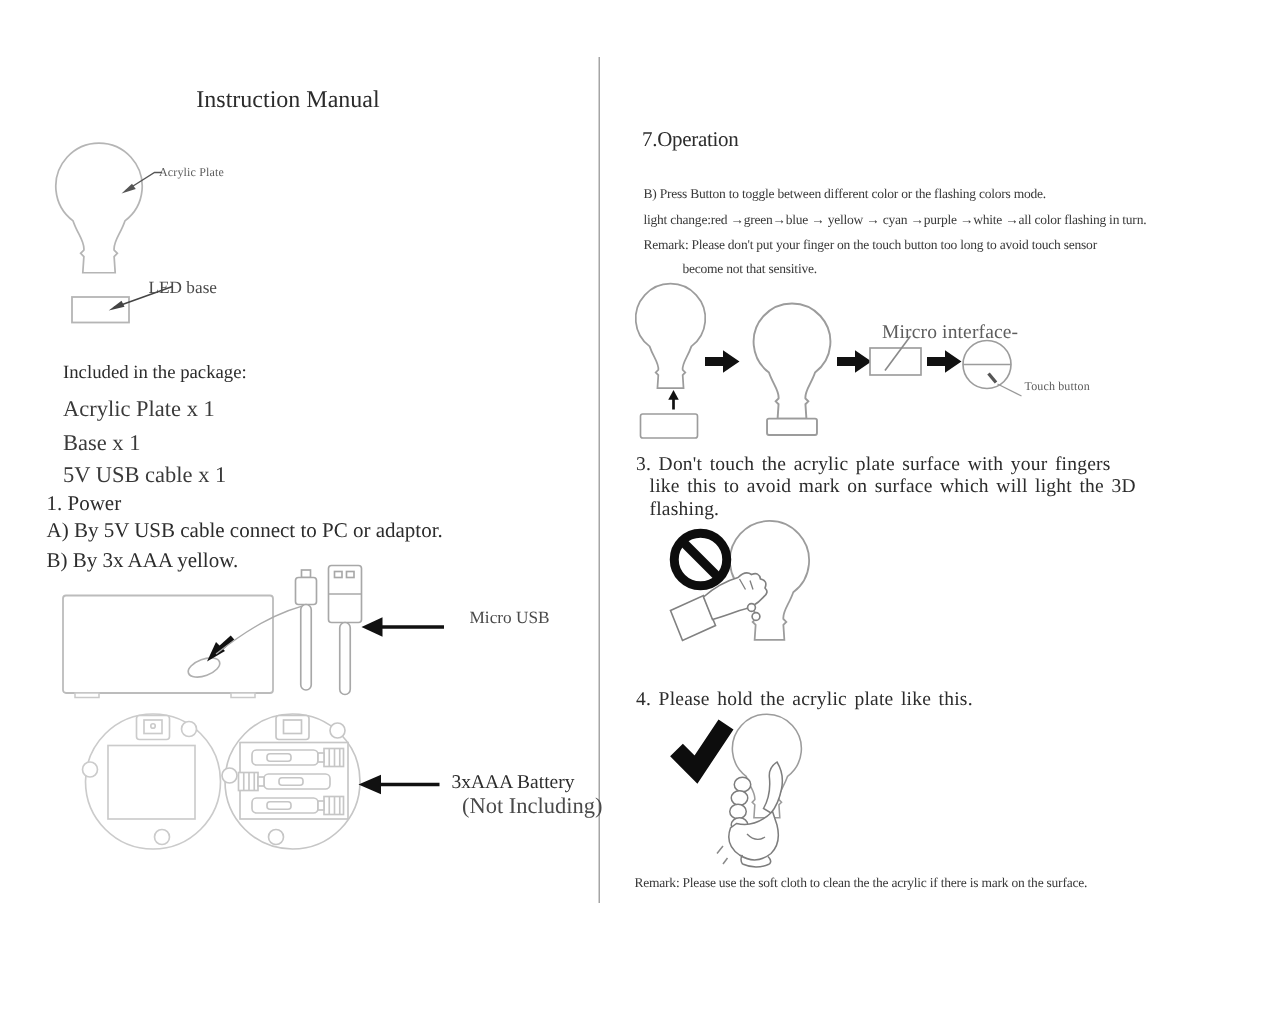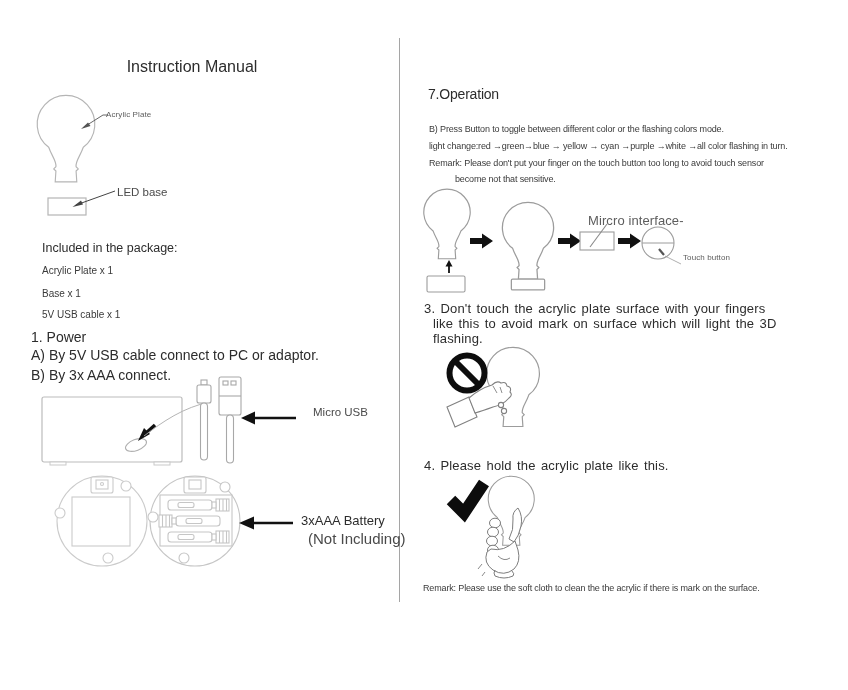--- a/index.html
+++ b/index.html
@@ -1,24 +1,24 @@
 <!DOCTYPE html>
 <html><head>
 <meta charset="utf-8">
 <style>
   html,body{margin:0;padding:0;background:#fff}
   .page{position:relative;width:848px;height:690px;background:#ffffff;overflow:hidden;
-        font-family:Liberation Sans, sans-serif;color:#3a3a3a}
+        font-family:Liberation Serif, serif;color:#3a3a3a}
   .t{position:absolute;white-space:nowrap;line-height:1.15}
   .f75{font-size:13px;letter-spacing:.1px}
   .f8{font-size:8px;letter-spacing:.1px}
   .f9{font-size:9px;letter-spacing:-.15px}
   .f95{font-size:15px}
   .f11{font-size:11.5px}
-  .f12{font-size:10px}
+  .f12{font-size:15px}
   .f125{font-size:12.5px}
   .f13{font-size:13px}
   .f14{font-size:14px}
   .f16{font-size:16px}
   .dark{color:#2c2c2c}
   .mid{color:#4a4a4a}
   .soft{color:#5d5d5d}
   .s3line{word-spacing:1.6px;letter-spacing:.15px}
   .divider{position:absolute;left:399px;top:38px;width:1px;height:564px;background:#a5a5a5}
   svg{position:absolute;overflow:visible}
@@ -43,30 +43,30 @@
     <g transform="translate(10,6) scale(0.72)">
       <use href="#bulb" fill="#ffffff" stroke="#b5b5b5" stroke-width="1.6"></use>
     </g>
     <path d="M88,27 H83 L64,39" stroke="#555" stroke-width="0.9" fill="none"></path>
     <polygon points="61,41 68,34.5 70.5,38" fill="#555"></polygon>
     <rect x="28" y="110" width="38" height="17" fill="#fff" stroke="#b5b5b5" stroke-width="1.2"></rect>
     <path d="M95,103 L56,117" stroke="#444" stroke-width="1" fill="none"></path>
     <polygon points="52.5,119 61,112.5 63,116.5" fill="#444"></polygon>
   </svg>
   <span class="t f8 soft" style="left:106px;top:110px">Acrylic Plate</span>
-  <span class="t f11 mid" style="left:117px;top:186px">LED base</span>
+  <span class="t f11 mid" style="left:99px;top:186px">LED base</span>
 
   <span class="t f125 dark" style="left:42px;top:241px">Included in the package:</span>
   <span class="t f12" style="left:42px;top:265px">Acrylic Plate x 1</span>
   <span class="t f12" style="left:42px;top:288px">Base x 1</span>
   <span class="t f12" style="left:42px;top:309px">5V USB cable x 1</span>
 
   <span class="t f14 dark" style="left:31px;top:329px">1. Power</span>
   <span class="t f14 dark" style="left:31px;top:347px">A) By 5V USB cable connect to PC or adaptor.</span>
-  <span class="t f14 dark" style="left:31px;top:367px">B) By 3x AAA connect.</span>
+  <span class="t f14 dark" style="left:31px;top:367px">B) By 3x AAA yellow.</span>
 
   <svg style="left:38px;top:372px" width="282" height="98" viewBox="0 0 282 98">
     <rect x="4" y="25" width="140" height="65" rx="2" fill="#fff" stroke="#bcbcbc" stroke-width="1.2"></rect>
     <rect x="12" y="90" width="16" height="3" fill="#fff" stroke="#c9c9c9"></rect>
     <rect x="116" y="90" width="16" height="3" fill="#fff" stroke="#c9c9c9"></rect>
     <ellipse cx="98" cy="73" rx="11" ry="5.5" transform="rotate(-20 98 73)" fill="#fff" stroke="#b0b0b0" stroke-width="1.1"></ellipse>
     <line x1="117" y1="53" x2="107" y2="62" stroke="#111" stroke-width="3.5"></line>
     <polygon points="100,69 112,62 106,56" fill="#111"></polygon>
     <path d="M106,64 C124,50 146,35 172,30" stroke="#ababab" stroke-width="0.9" fill="none"></path>
     <g stroke="#a8a8a8" fill="#fff" stroke-width="1.1">

